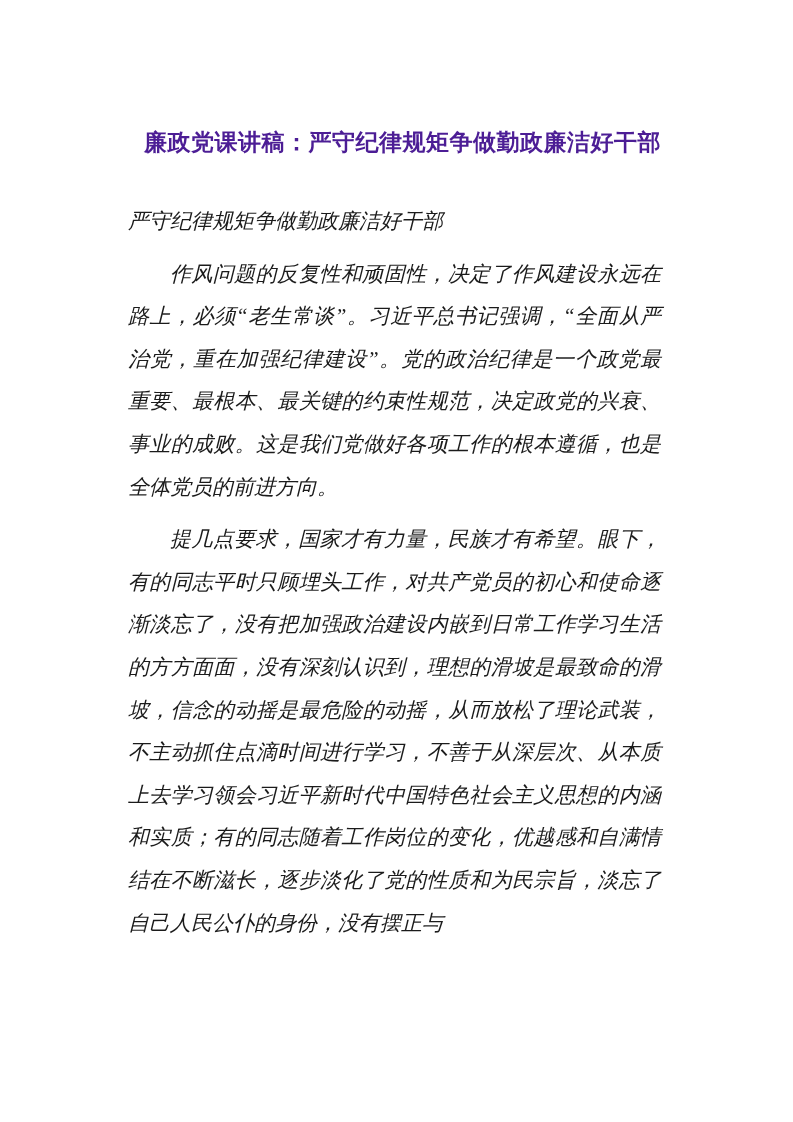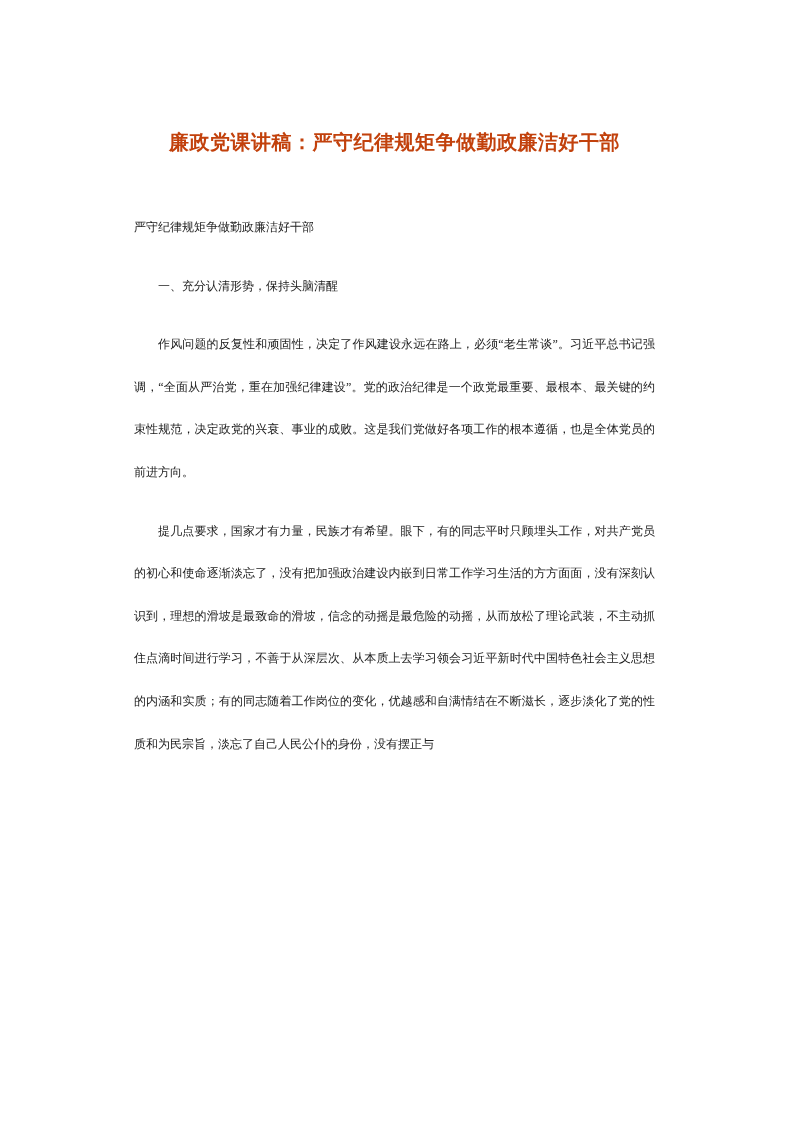--- a/index.html
+++ b/index.html
@@ -11,59 +11,59 @@
     position: relative;
     width: 793px;
     height: 1122px;
     background: #ffffff;
     overflow: hidden;
     font-family: "Liberation Serif", "DejaVu Serif", serif;
   }
   .doc-title {
     position: absolute;
     top: 121px;
-    left: 118px;
+    left: 126px;
     width: 553px;
     margin: 0;
     font-family: "Liberation Sans", "DejaVu Sans", sans-serif;
     font-weight: bold;
-    font-size: 20px;
+    font-size: 23px;
     line-height: 43px;
     text-align: center;
-    color: #c2410c;
+    color: #4c1d95;
     letter-spacing: 0.5px;
     white-space: nowrap;
   }
   .doc-body {
     position: absolute;
     top: 190px;
     left: 118px;
     width: 553px;
     color: #1b1b1b;
   }
   .doc-body p.para {
-    margin: 16px;
+    margin: 10px;
     padding: 0;
-    font-size: 12px;
+    font-size: 21px;
     line-height: 42.6px;
     text-align: justify;
     text-justify: inter-character;
+    font-style: italic;
   }
   .doc-body p.subtitle {
     text-indent: 0;
   }
   .doc-body p.indent,
   .doc-body p.heading {
     text-indent: 2em;
   }
 </style>
 </head>
 <body>
 
 <div class="page">
   <h1 class="doc-title">廉政党课讲稿：严守纪律规矩争做勤政廉洁好干部</h1>
   <div class="doc-body" id="doc-body">
       <p class="para subtitle">严守纪律规矩争做勤政廉洁好干部</p>
-      <p class="para heading">一、充分认清形势，保持头脑清醒</p>
       <p class="para indent">作风问题的反复性和顽固性，决定了作风建设永远在路上，必须“老生常谈”。习近平总书记强调，“全面从严治党，重在加强纪律建设”。党的政治纪律是一个政党最重要、最根本、最关键的约束性规范，决定政党的兴衰、事业的成败。这是我们党做好各项工作的根本遵循，也是全体党员的前进方向。</p>
       <p class="para indent">提几点要求，国家才有力量，民族才有希望。眼下，有的同志平时只顾埋头工作，对共产党员的初心和使命逐渐淡忘了，没有把加强政治建设内嵌到日常工作学习生活的方方面面，没有深刻认识到，理想的滑坡是最致命的滑坡，信念的动摇是最危险的动摇，从而放松了理论武装，不主动抓住点滴时间进行学习，不善于从深层次、从本质上去学习领会习近平新时代中国特色社会主义思想的内涵和实质；有的同志随着工作岗位的变化，优越感和自满情结在不断滋长，逐步淡化了党的性质和为民宗旨，淡忘了自己人民公仆的身份，没有摆正与</p>
     </div>
 </div>
 
 </body></html>

